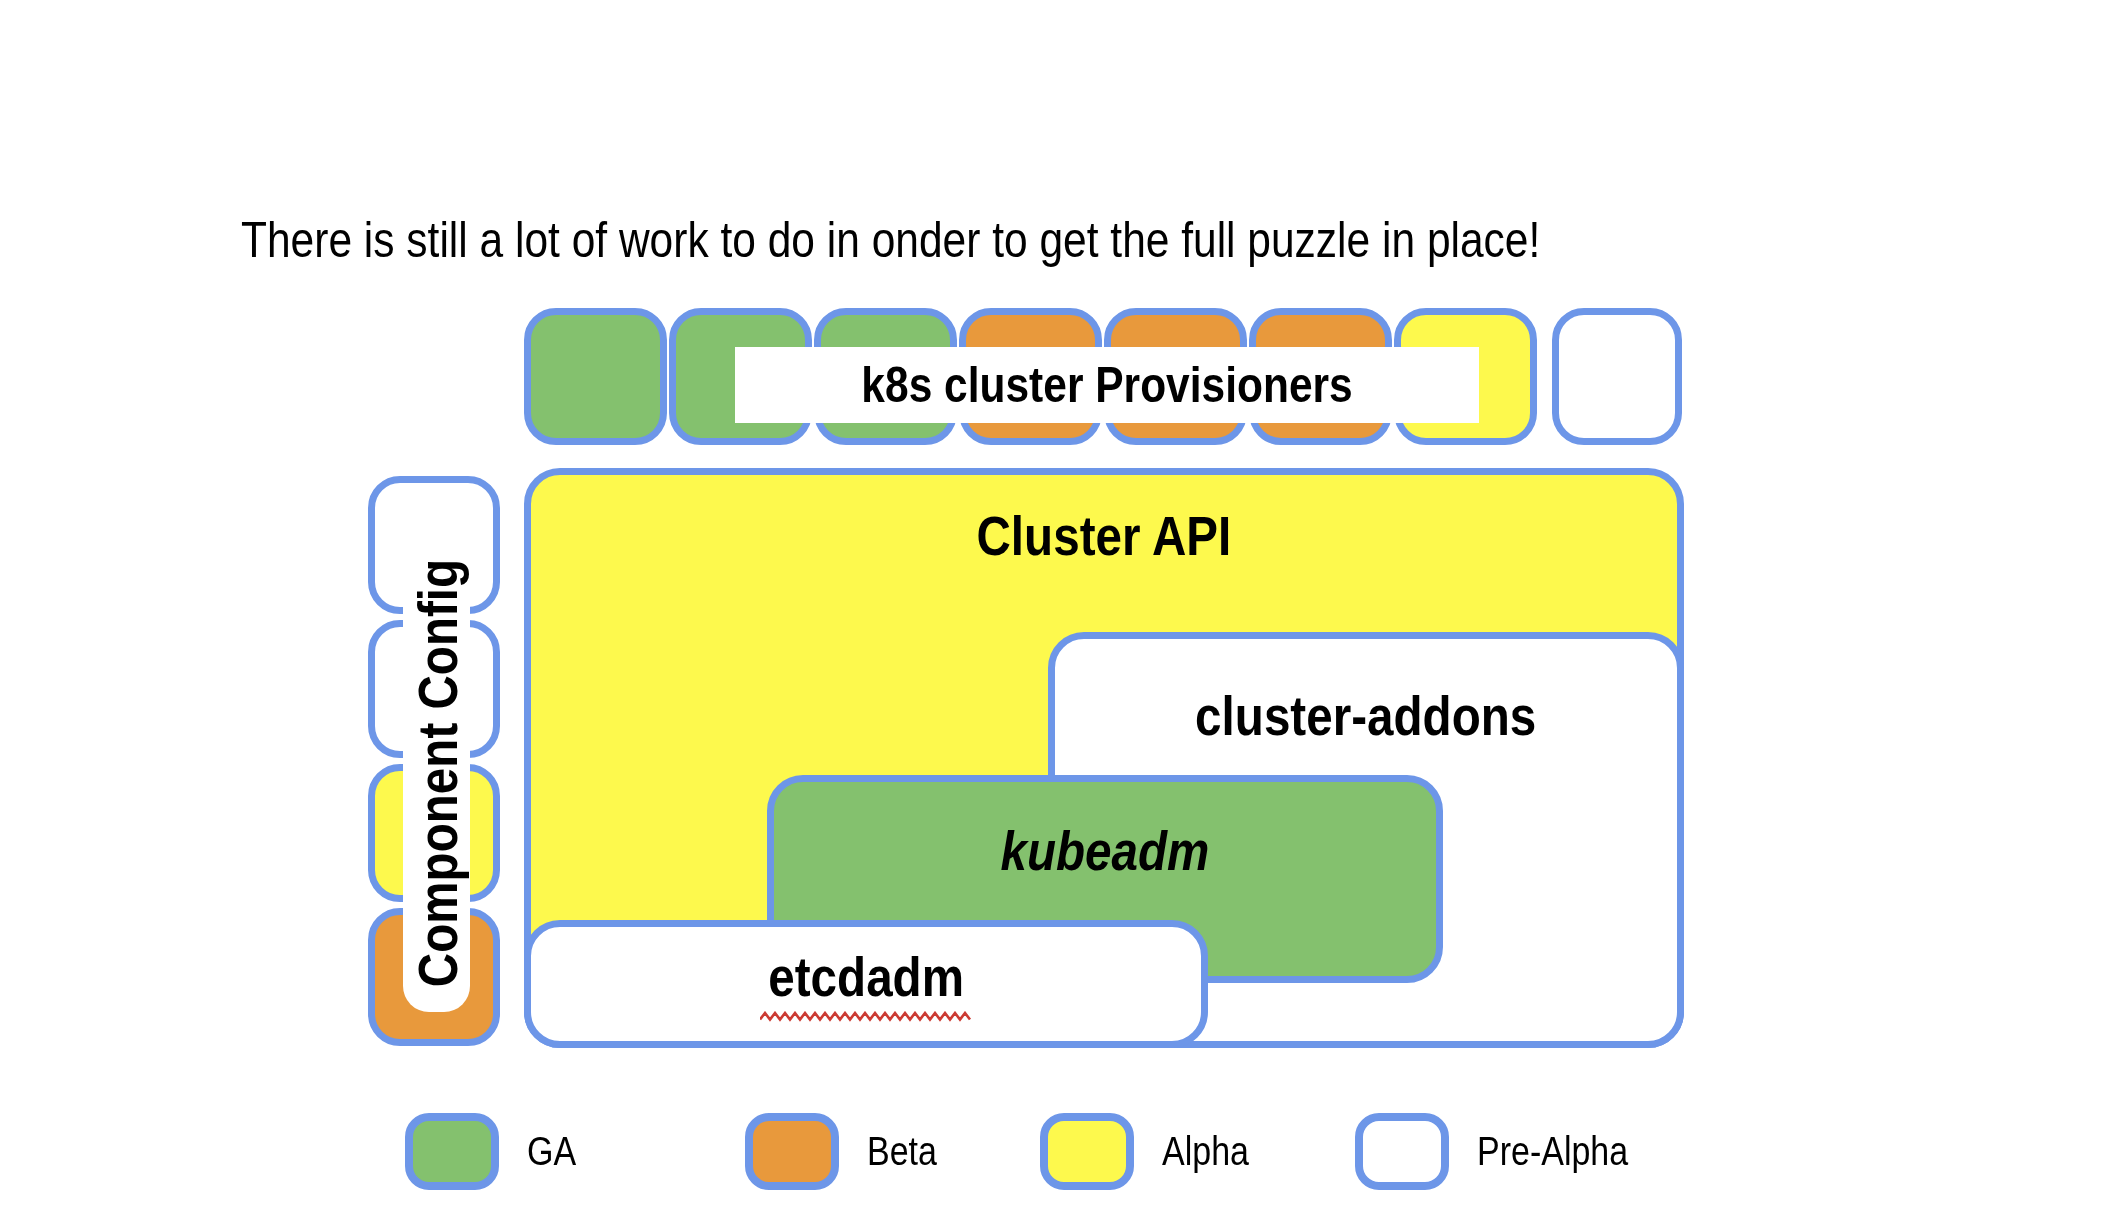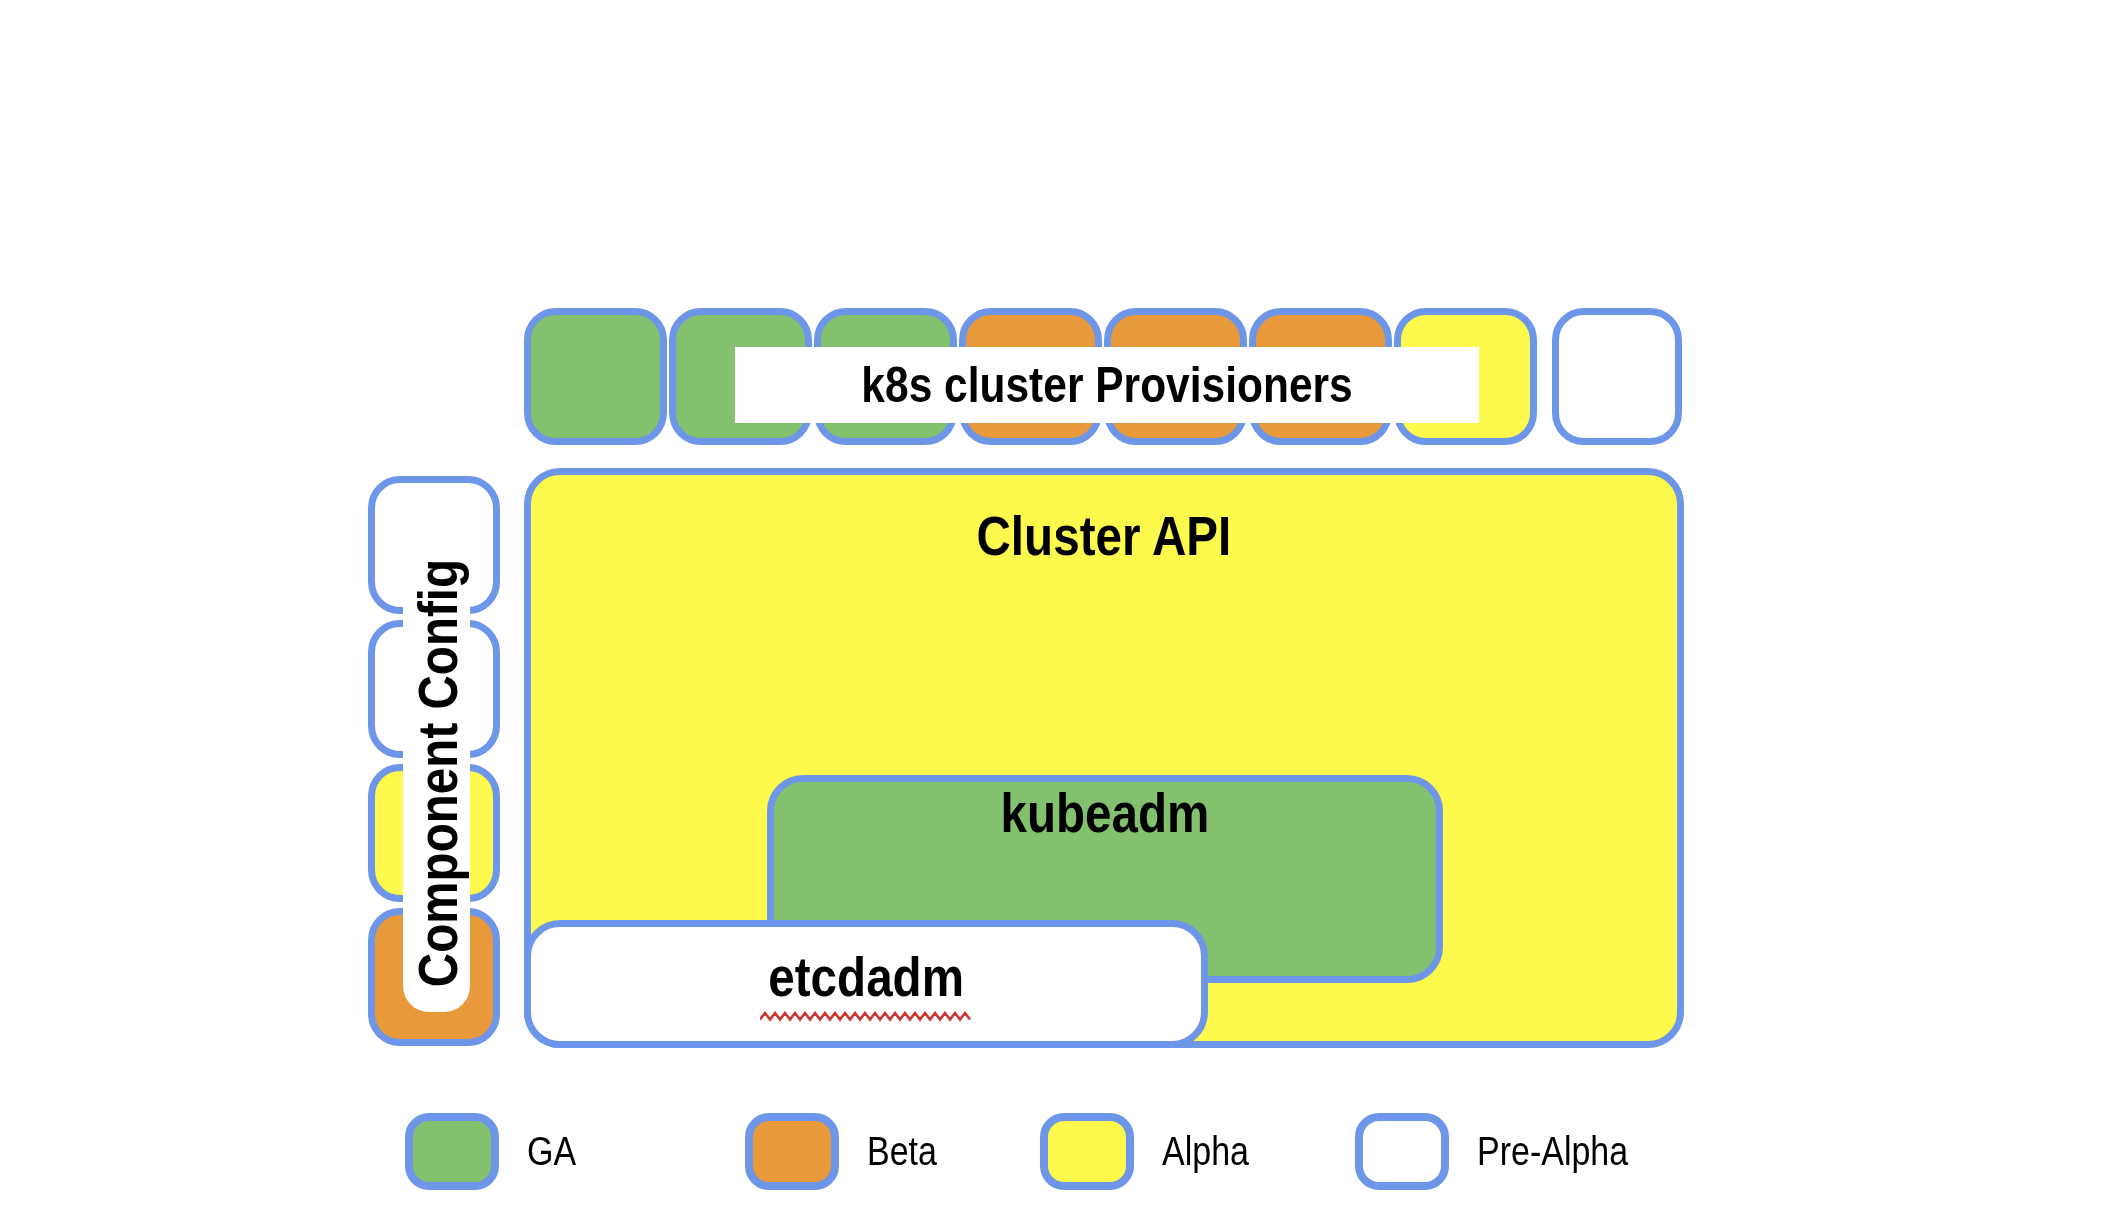--- a/index.html
+++ b/index.html
@@ -34,39 +34,40 @@
   .cc-text{position:absolute;left:50%;top:50%;
            transform:translate(-50%,-50%) rotate(-90deg) scaleX(.85);
            font-size:56px;font-weight:700;white-space:nowrap;}
 
   
   .box{position:absolute;border:7px solid #6d96e8;border-radius:36px;box-sizing:border-box;
        display:flex;flex-direction:column;align-items:center;}
   .box-label{font-size:56px;font-weight:700;line-height:1.1;}
   #box-cluster-api {left:524px;top:468px;width:1160px;height:580px;z-index:1;padding-top:30px;}
   #box-cluster-addons{left:1048px;top:632px;width:636px;height:416px;z-index:2;padding-top:46px;}
-  #box-kubeadm {left:767px;top:775px;width:676px;height:208px;z-index:3;}
+  #box-kubeadm {left:767px;top:775px;width:676px;height:208px;z-index:3;padding-top:38px;font-style:italic;}
   #box-etcdadm {left:524px;top:920px;width:684px;height:128px;z-index:4;
                 justify-content:center;padding-top:0;}
   .squiggle{margin-top:4px;display:block;}
 
   
   .legend-item{position:absolute;top:1113px;display:flex;align-items:center;}
   .legend-swatch{width:94px;height:77px;border:8px solid #6d96e8;border-radius:24px;
                  box-sizing:border-box;background:#fff;flex:0 0 auto;}
   .legend-label{font-size:40px;margin-left:28px;}
   #legend-ga{left:405px;} #legend-beta{left:745px;}
   #legend-alpha{left:1040px;align-items:center;} #legend-prealpha{left:1355px;text-align:right;}
 </style>
 </head>
 <body>
 
 <div class="slide">
 
 
+  <p class="subtitle"><span class="scx">There is still a lot of work to do in onder to get the full puzzle in place!</span></p>
 
   <div id="top-row">
       <div class="piece" style="background: rgb(132, 193, 110);"></div>
       <div class="piece" style="background: rgb(132, 193, 110);"></div>
       <div class="piece" style="background: rgb(132, 193, 110);"></div>
       <div class="piece" style="background: rgb(232, 153, 60);"></div>
       <div class="piece" style="background: rgb(232, 153, 60);"></div>
       <div class="piece" style="background: rgb(232, 153, 60);"></div>
       <div class="piece" style="background: rgb(253, 249, 77);"></div>
       <div class="piece" style="background: rgb(255, 255, 255);"></div>
@@ -82,20 +83,23 @@
       <div class="piece" style="background: rgb(232, 153, 60);"></div>
     </div>
   <div class="cc-pill">
     <span class="cc-text">Component Config</span>
   </div>
 
   <div class="box" id="box-cluster-api" style="background: rgb(253, 249, 77);">
     <span class="box-label scx-c">Cluster API</span>
   </div>
 
+  <div class="box" id="box-cluster-addons" style="background: rgb(255, 255, 255);">
+    <span class="box-label scx-c">cluster-addons</span>
+  </div>
 
   <div class="box" id="box-kubeadm" style="background: rgb(132, 193, 110);">
     <span class="box-label scx-c">kubeadm</span>
   </div>
 
   <div class="box" id="box-etcdadm" style="background: rgb(255, 255, 255);">
     <span class="box-label scx-c">etcdadm</span>
     <svg class="squiggle" width="212" height="11" viewBox="0 0 212 11">
       <path id="squig-path" fill="none" stroke-width="2.6" stroke="#cc3b33" d="M0 8.5 L5 2 L10 8.5 L15 2 L20 8.5 L25 2 L30 8.5 L35 2 L40 8.5 L45 2 L50 8.5 L55 2 L60 8.5 L65 2 L70 8.5 L75 2 L80 8.5 L85 2 L90 8.5 L95 2 L100 8.5 L105 2 L110 8.5 L115 2 L120 8.5 L125 2 L130 8.5 L135 2 L140 8.5 L145 2 L150 8.5 L155 2 L160 8.5 L165 2 L170 8.5 L175 2 L180 8.5 L185 2 L190 8.5 L195 2 L200 8.5 L205 2 L210 8.5"></path>
     </svg>

